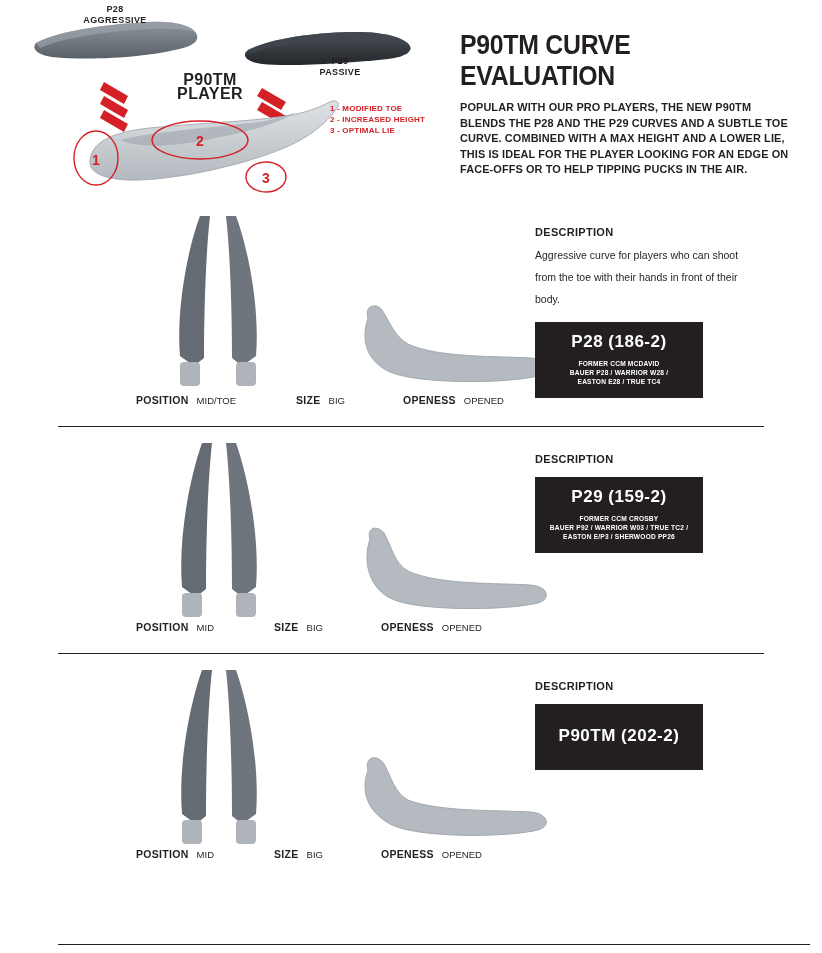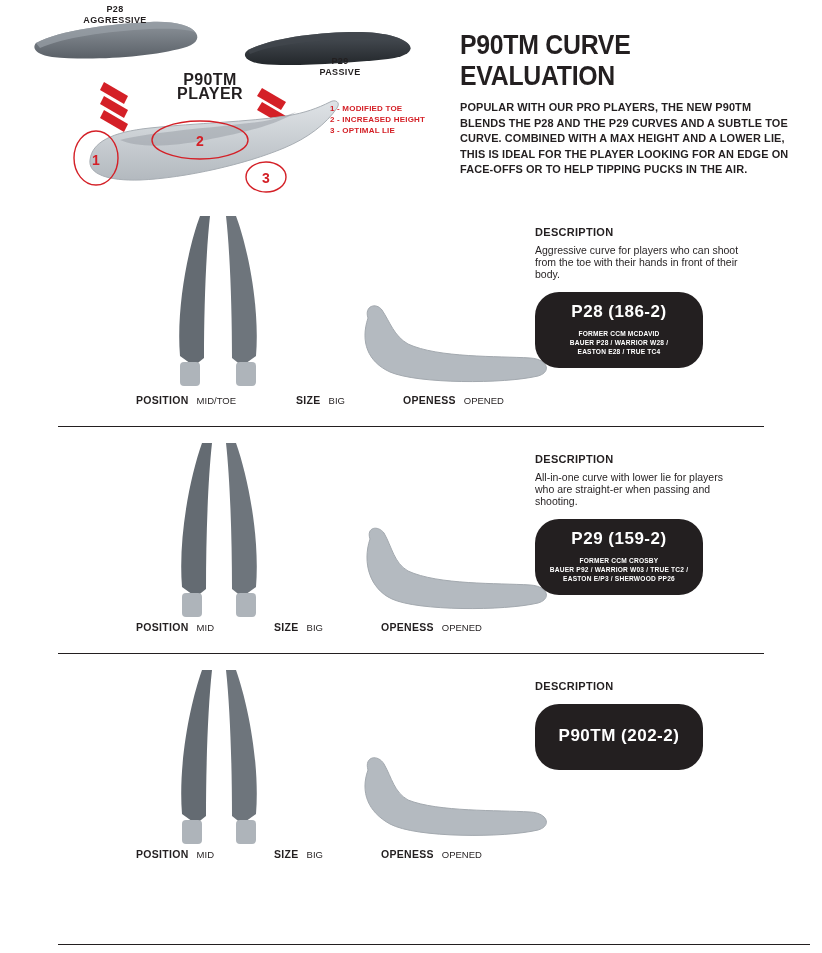--- a/index.html
+++ b/index.html
@@ -91,33 +91,32 @@
   .desc{
     position:absolute;right:24px;width:205px;
   }
   .desc h3{
     margin:0 0 6px 0;
     font-size:11px;font-weight:700;letter-spacing:.3px;color:#231f20;
   }
   .desc p{
     margin:0;
     font-size:10.5px;
-    line-height:12px;
+    line-height:22px;
     color:#231f20;
     font-weight:400;
   }
   .chip{
     margin-top:12px;
     background:#231f20;
     color:#ffffff;
     text-align:center;
     padding:10px 6px 12px 6px;
     box-sizing:border-box;
     width:168px;
-    border-radius:24px;
   }
   .chip .name{
     font-size:17px;font-weight:700;letter-spacing:.5px;color:#ffffff;
     font-stretch:condensed;
   }
   .chip .sub{
     margin-top:7px;
     font-size:6.6px;
     line-height:9px;
     font-weight:700;
@@ -292,21 +291,20 @@
       <span class="v">BIG</span>
     </span>
     <span class="spec sp-openess">
       <span class="k">OPENESS</span>
       <span class="v">OPENED</span>
     </span>
   </div>
 
   <div class="desc" style="top:26px;">
     <h3>DESCRIPTION</h3>
-    <p>All-in-one curve with lower lie for players who are straight-er when passing and shooting.</p>
     <div class="chip">
       <div class="name">P29  (159-2)</div>
       <div class="sub">
         <div>FORMER CCM CROSBY</div>
         <div>BAUER P92 / WARRIOR W03 / TRUE TC2 /</div>
         <div>EASTON E/P3 / SHERWOOD PP26</div>
       </div>
     </div>
   </div>
 </div>

